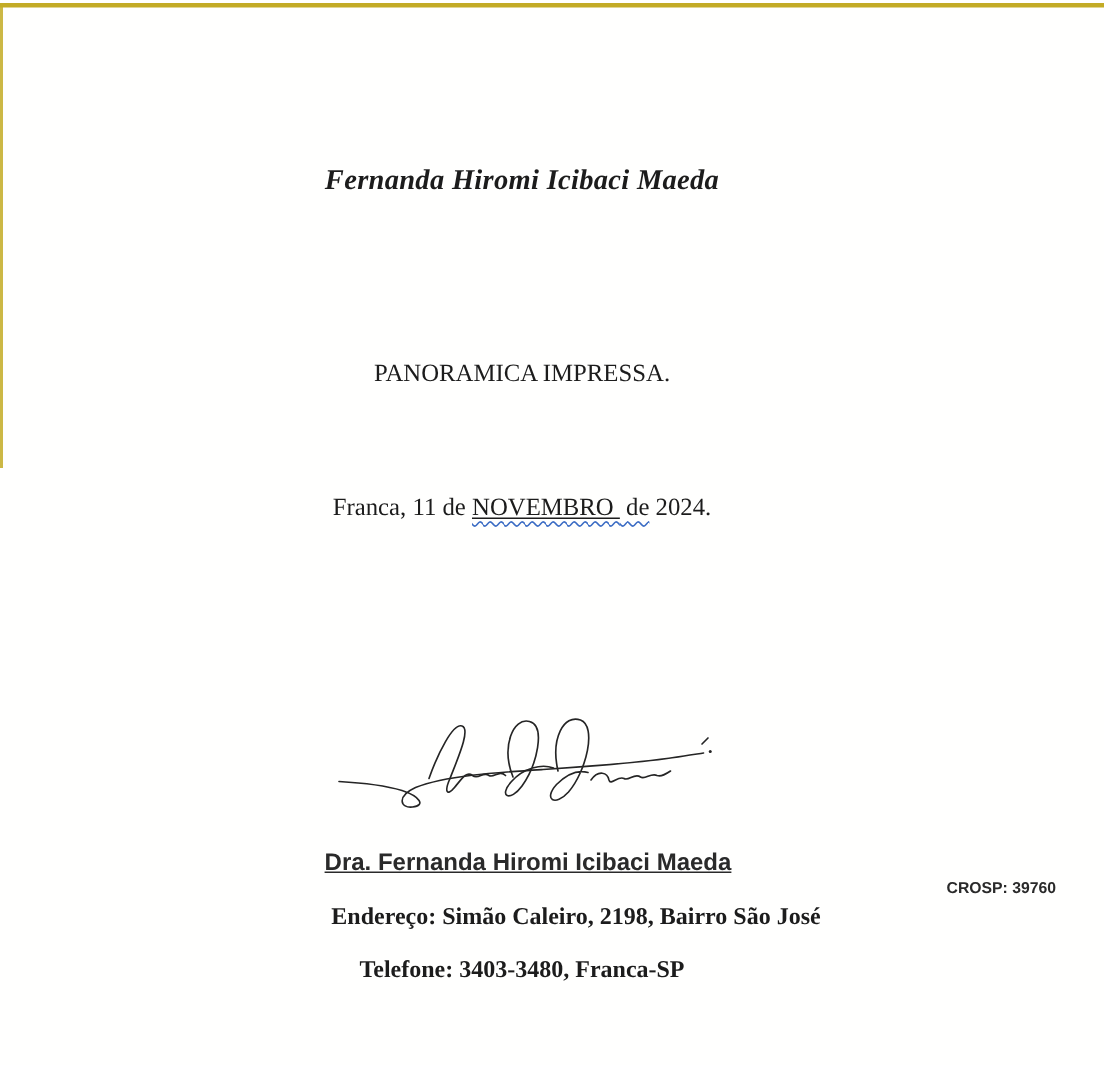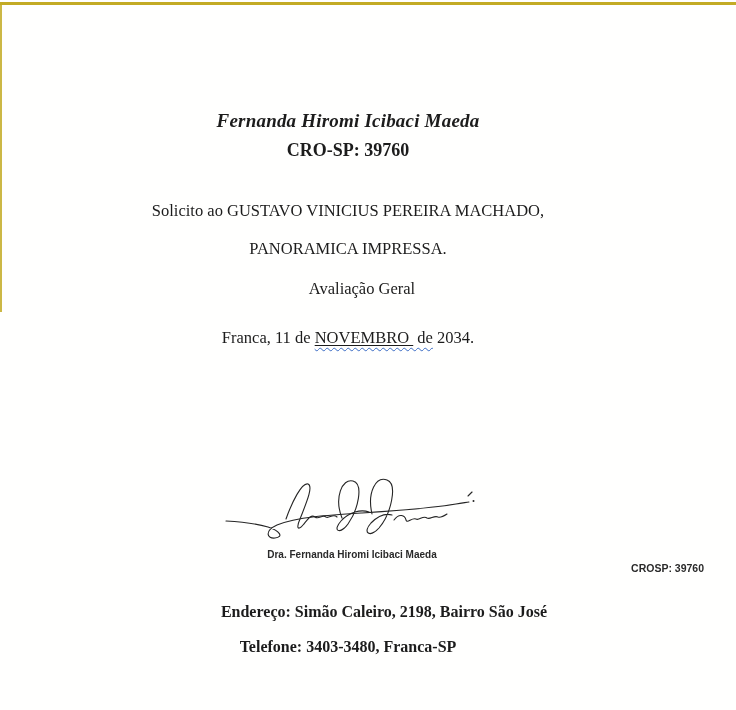--- a/index.html
+++ b/index.html
@@ -79,43 +79,40 @@
   .signature-svg {
     display: block;
     margin: 0 auto;
   }
   .sig-caption {
     font-family: "Liberation Sans", sans-serif;
     font-weight: bold;
     color: #2a2a2a;
     line-height: 1.25;
   }
-  .sig-name { font-size: 10px; margin-top: 1px; }
+  .sig-name { font-size: 16px; margin-top: 18px; text-decoration: underline; }
   .sig-license { font-size: 10.5px; text-align: right; }
   .footer-address { top: 603px; font-size: 16px; font-weight: bold; margin-left: 36px; }
   .footer-phone   { top: 638px; font-size: 16px; font-weight: bold; }
 </style>
 </head>
 <body>
 
 <div class="page">
   <div class="border-top"></div>
   <div class="border-left"></div>
 
   <div class="line doctor-name">Fernanda Hiromi Icibaci Maeda</div>
 
-  <div class="line license">CRO-SP: 39760</div>
 
-  <div class="line body-1">Solicito ao GUSTAVO VINICIUS PEREIRA MACHADO,</div>
 
   <div class="line body-2">PANORAMICA IMPRESSA.</div>
 
-  <div class="line body-3">Avaliação Geral</div>
 
-  <div class="line date-line"><span>Franca, 11 de </span><span class="wavy-flag"><span class="solid-underline">NOVEMBRO </span><span> de</span></span><span> 2034.</span></div>
+  <div class="line date-line"><span>Franca, 11 de </span><span class="wavy-flag"><span class="solid-underline">NOVEMBRO </span><span> de</span></span><span> 2024.</span></div>
 
   <div class="signature-block">
     <svg class="signature-svg" width="260" height="74" viewBox="0 0 260 74" fill="none" stroke="#252525" stroke-width="1.1" stroke-linecap="round" stroke-linejoin="round">
       <path d="M4 47 C22 48 36 50 46 53 C58 57 62 63 53 64 C45 65 42 57 55 51 C75 43 108 41 140 39 C178 36.5 210 34 234 30 C240 29 244 28.5 247 28"></path>
       <path d="M64 45 C70 28 80 8 86 10 C92 12 83 32 78 45 C74 54 76 57 81 51 C86 45 89 40 93 43 C97 46 100 40 104 43 C107 45 111 39 115 43"></path>
       <path d="M120 44 C112 24 120 4 131 7 C142 10 136 36 126 50 C118 61 110 57 119 47 C127 38 139 35 147 38"></path>
       <path d="M150 40 C145 18 154 2 165 6 C176 10 169 40 157 54 C148 64 140 59 149 49 C156 42 163 39 170 41"></path>
       <path d="M172 46 C177 39 183 41 184 46 C185 50 190 43 194 45 C197 47 201 41 205 44 C208 46 212 41 216 43 C219 44 222 42 225 40"></path>
       <path d="M246 22 C247.5 20.5 249 19 250 18"></path>
       <circle cx="251.5" cy="27" r="1" fill="#252525" stroke="none"></circle>

